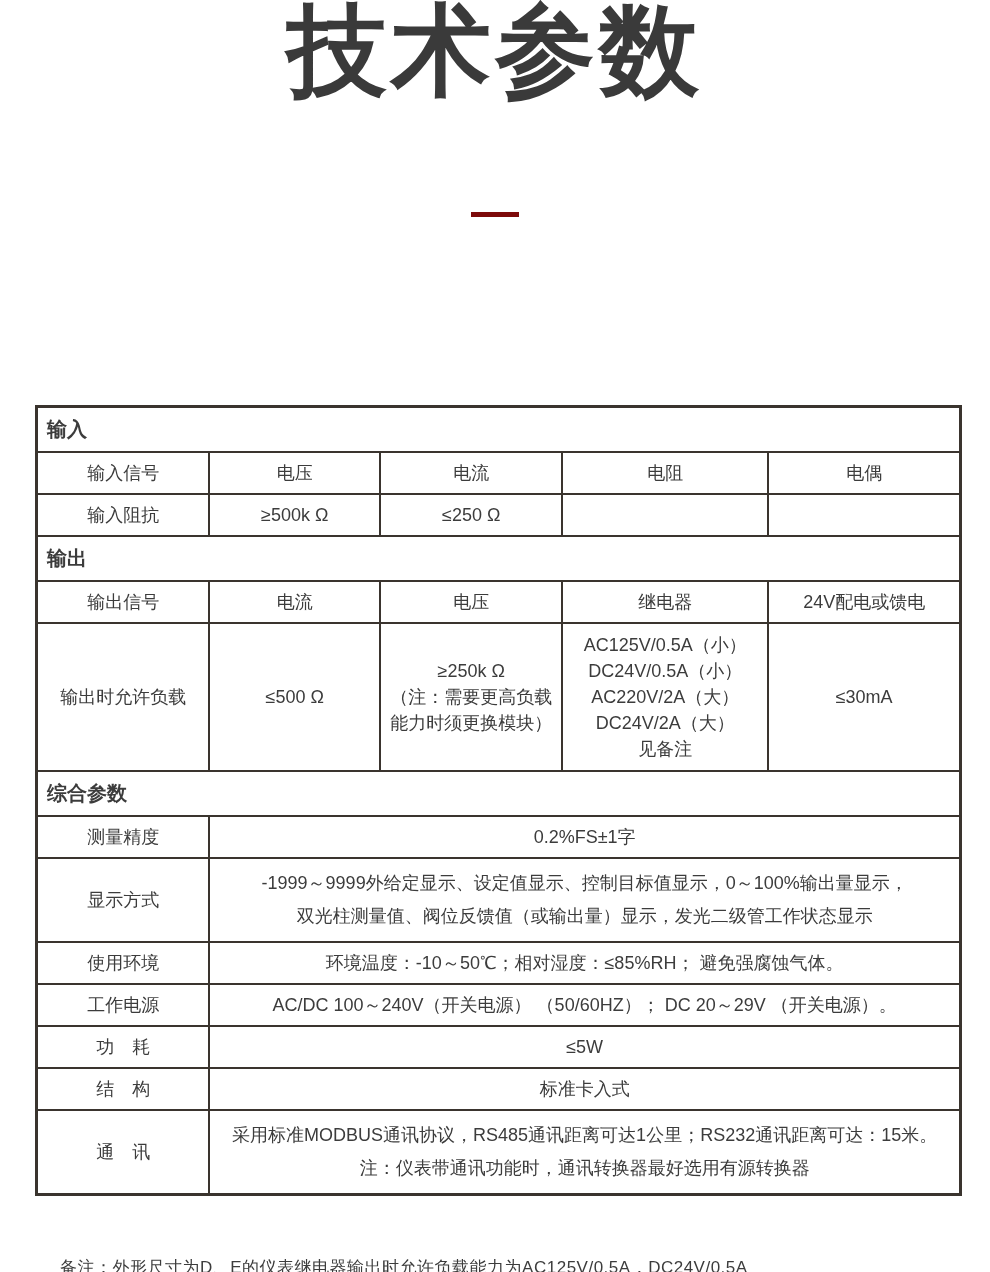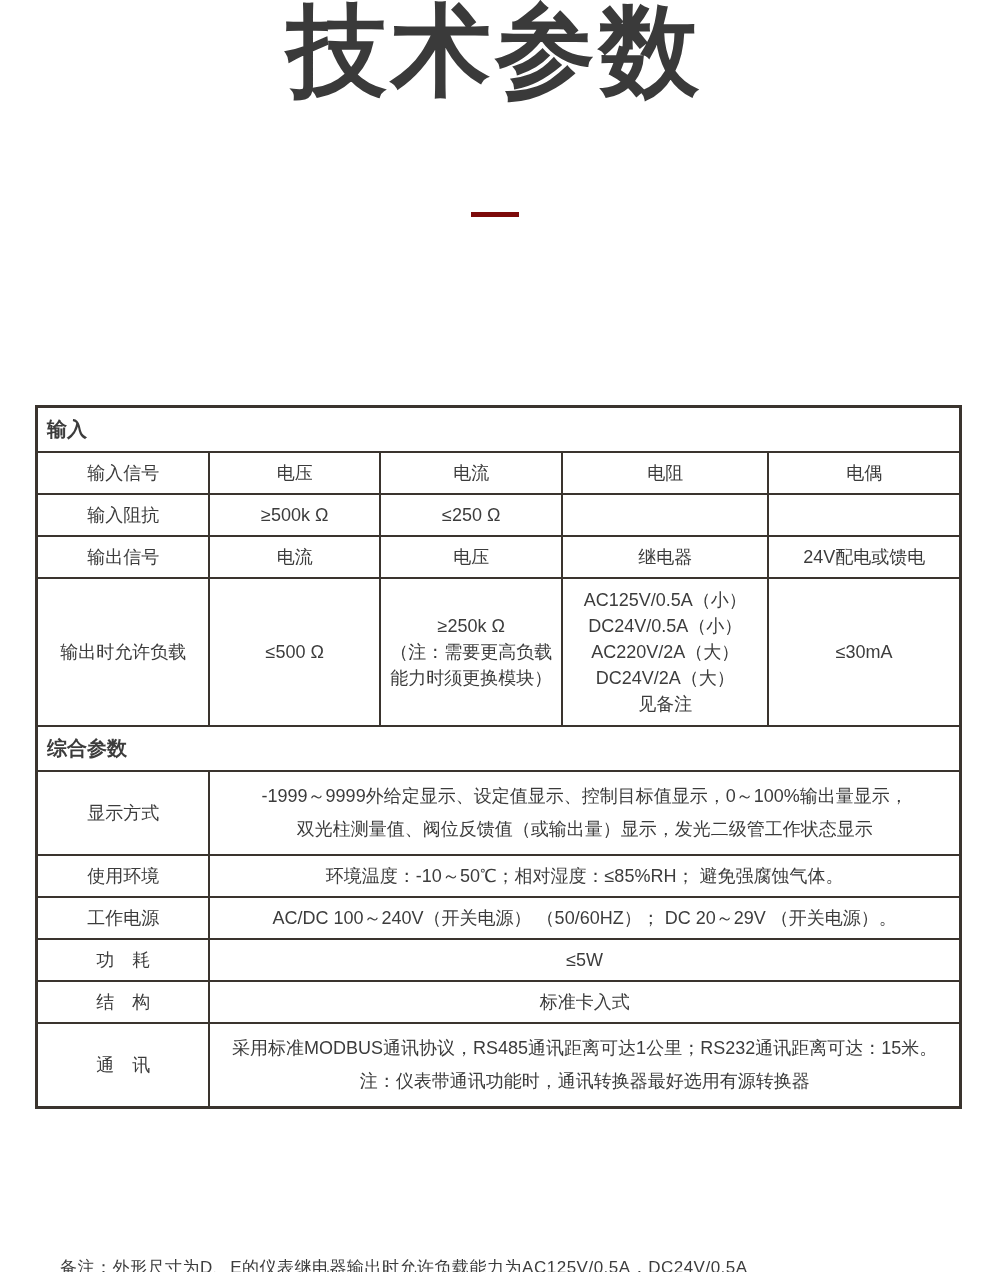--- a/index.html
+++ b/index.html
@@ -85,20 +85,23 @@
         <td>电偶</td>
       </tr>
       <tr class="h38">
         <td class="lbl">输入阻抗</td>
         <td>≥500k Ω</td>
         <td>≤250 Ω</td>
         <td></td>
         <td></td>
       </tr>
 
+      <tr class="sec">
+        <td colspan="5">输出</td>
+      </tr>
       <tr class="h40">
         <td>输出信号</td>
         <td>电流</td>
         <td>电压</td>
         <td>继电器</td>
         <td>24V配电或馈电</td>
       </tr>
       <tr class="h134">
         <td>输出时允许负载</td>
         <td>≤500 Ω</td>
@@ -112,20 +115,24 @@
           <div>DC24V/0.5A（小）</div>
           <div>AC220V/2A（大）</div>
           <div>DC24V/2A（大）</div>
           <div>见备注</div>
         </td>
         <td>≤30mA</td>
       </tr>
 
       <tr class="sec">
         <td colspan="5">综合参数</td>
+      </tr>
+      <tr class="h38">
+        <td>测量精度</td>
+        <td class="gval" colspan="4">0.2%FS±1字</td>
       </tr>
       <tr class="h70">
         <td>显示方式</td>
         <td class="gval" colspan="4">
           <div>-1999～9999外给定显示、设定值显示、控制目标值显示，0～100%输出量显示，</div>
           <div>双光柱测量值、阀位反馈值（或输出量）显示，发光二级管工作状态显示</div>
         </td>
       </tr>
       <tr class="h38">
         <td>使用环境</td>

